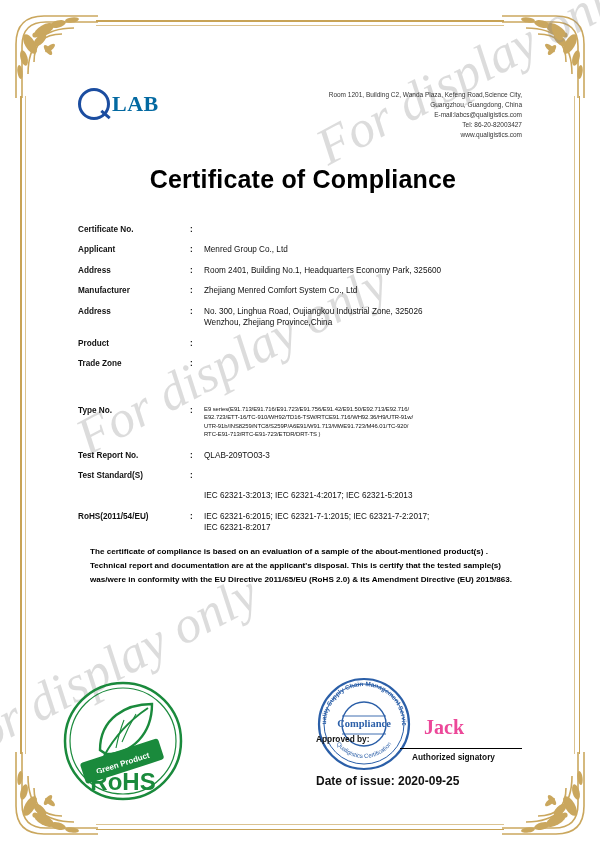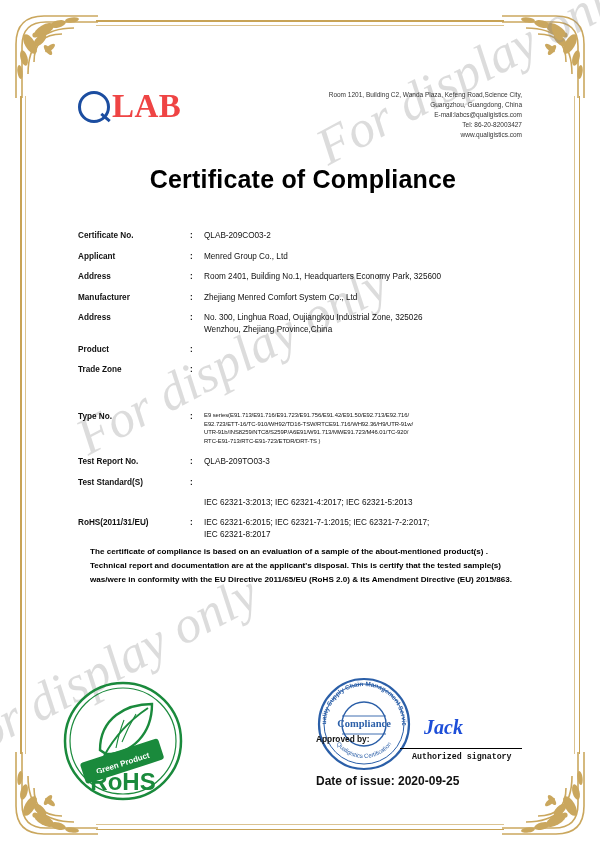--- a/index.html
+++ b/index.html
@@ -104,25 +104,25 @@
   }
   .logo-mark::after {
     content: "";
     position: absolute;
     width: 11px; height: 3px;
     background: #1b4da0;
     right: -4px; bottom: 1px;
     transform: rotate(40deg);
   }
   .logo-text {
-    font-size: 33px;
+    font-size: 22px;
     font-weight: bold;
     letter-spacing: 0.5px;
     font-family: "Liberation Serif", serif;
-    color: #ef4444;
+    color: #0369a1;
   }
   .addr {
     position: absolute;
     right: 0;
     top: 2px;
     text-align: right;
     font-size: 6.5px;
     line-height: 10px;
     color: #333;
   }
@@ -136,21 +136,21 @@
     font-size: 25px;
     font-weight: bold;
     color: #000;
     letter-spacing: 0.2px;
     padding-left: 6px;
   }
 
   
   #fields {
     position: absolute;
-    top: 230px;
+    top: 224px;
     left: 78px;
     width: 444px;
     font-size: 8.2px;
   }
   .row {
     display: flex;
     align-items: flex-start;
     margin-bottom: 9px;
   }
   .row .lbl {
@@ -219,38 +219,36 @@
   .approved {
     position: absolute;
     left: 0; top: 12px;
     font-weight: bold;
     font-size: 8.3px;
   }
   .sig-name {
     position: absolute;
     left: 108px; top: -6px;
     font-family: "Liberation Serif", serif;
-    font-style: italic;
     font-size: 20px;
     font-weight: bold;
-    color: #1d4ed8;
+    color: #ec4899;
   }
   .sig-line {
     position: absolute;
     left: 84px; top: 26px;
     width: 122px;
     height: 1px;
     background: #000;
   }
   .sig-role {
     position: absolute;
     left: 96px; top: 30px;
     font-weight: bold;
     font-size: 8.3px;
-    font-family: Liberation Mono, monospace;
   }
   .issue-date {
     position: absolute;
     left: 0; top: 52px;
     font-weight: bold;
     font-size: 12px;
   }
 </style>
 </head>
 <body>
@@ -364,23 +362,20 @@
       <div>www.qualigistics.com</div>
     </div>
   </div>
 
   <div id="doc-title">Certificate of Compliance</div>
 
   <div id="fields">
       <div class="row">
         <div class="lbl">Certificate No.</div>
         <div class="colon">:</div>
-        <div class="val">
-          <div>QLAB-209CO03-2</div>
-        </div>
       </div>
       <div class="row">
         <div class="lbl">Applicant</div>
         <div class="colon">:</div>
         <div class="val">
           <div>Menred Group Co., Ltd</div>
         </div>
       </div>
       <div class="row">
         <div class="lbl">Address</div>
@@ -437,21 +432,21 @@
         </div>
       </div>
       <div class="row">
         <div class="lbl"></div>
         <div class="colon"></div>
         <div class="val">
           <div>IEC 62321-3:2013; IEC 62321-4:2017; IEC 62321-5:2013</div>
         </div>
       </div>
       <div class="row">
-        <div class="lbl">RoHS(2011/31/EU)</div>
+        <div class="lbl">RoHS(2011/54/EU)</div>
         <div class="colon">:</div>
         <div class="val">
           <div>IEC 62321-6:2015; IEC 62321-7-1:2015; IEC 62321-7-2:2017;</div>
           <div>IEC 62321-8:2017</div>
         </div>
       </div>
     </div>
 
   <div id="statement">
     <p>The certificate of compliance is based on an evaluation of a sample of the about-mentioned product(s) . Technical report and documentation are at the applicant's disposal. This is certify that the tested sample(s) was/were in conformity with the EU Directive 2011/65/EU (RoHS 2.0) &amp; its Amendment Directive (EU) 2015/863.</p>

